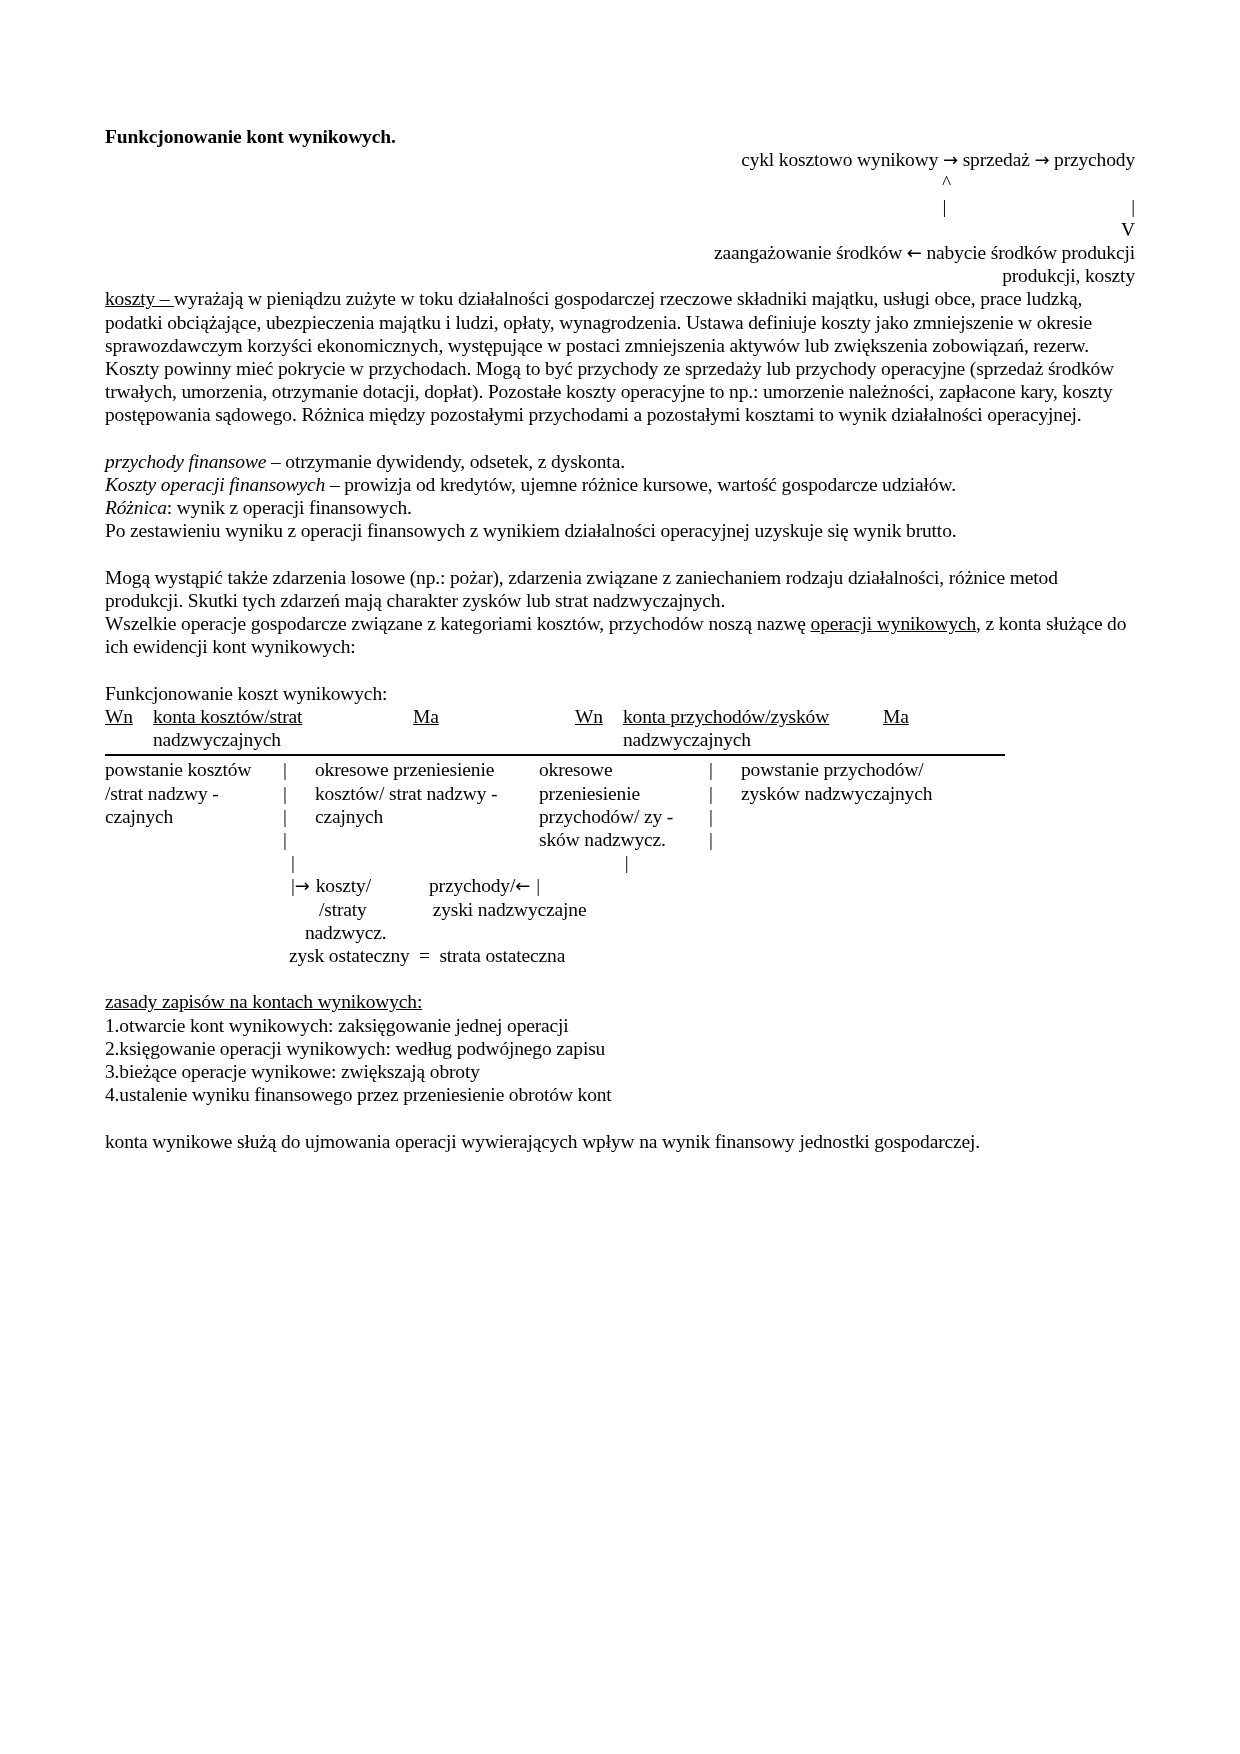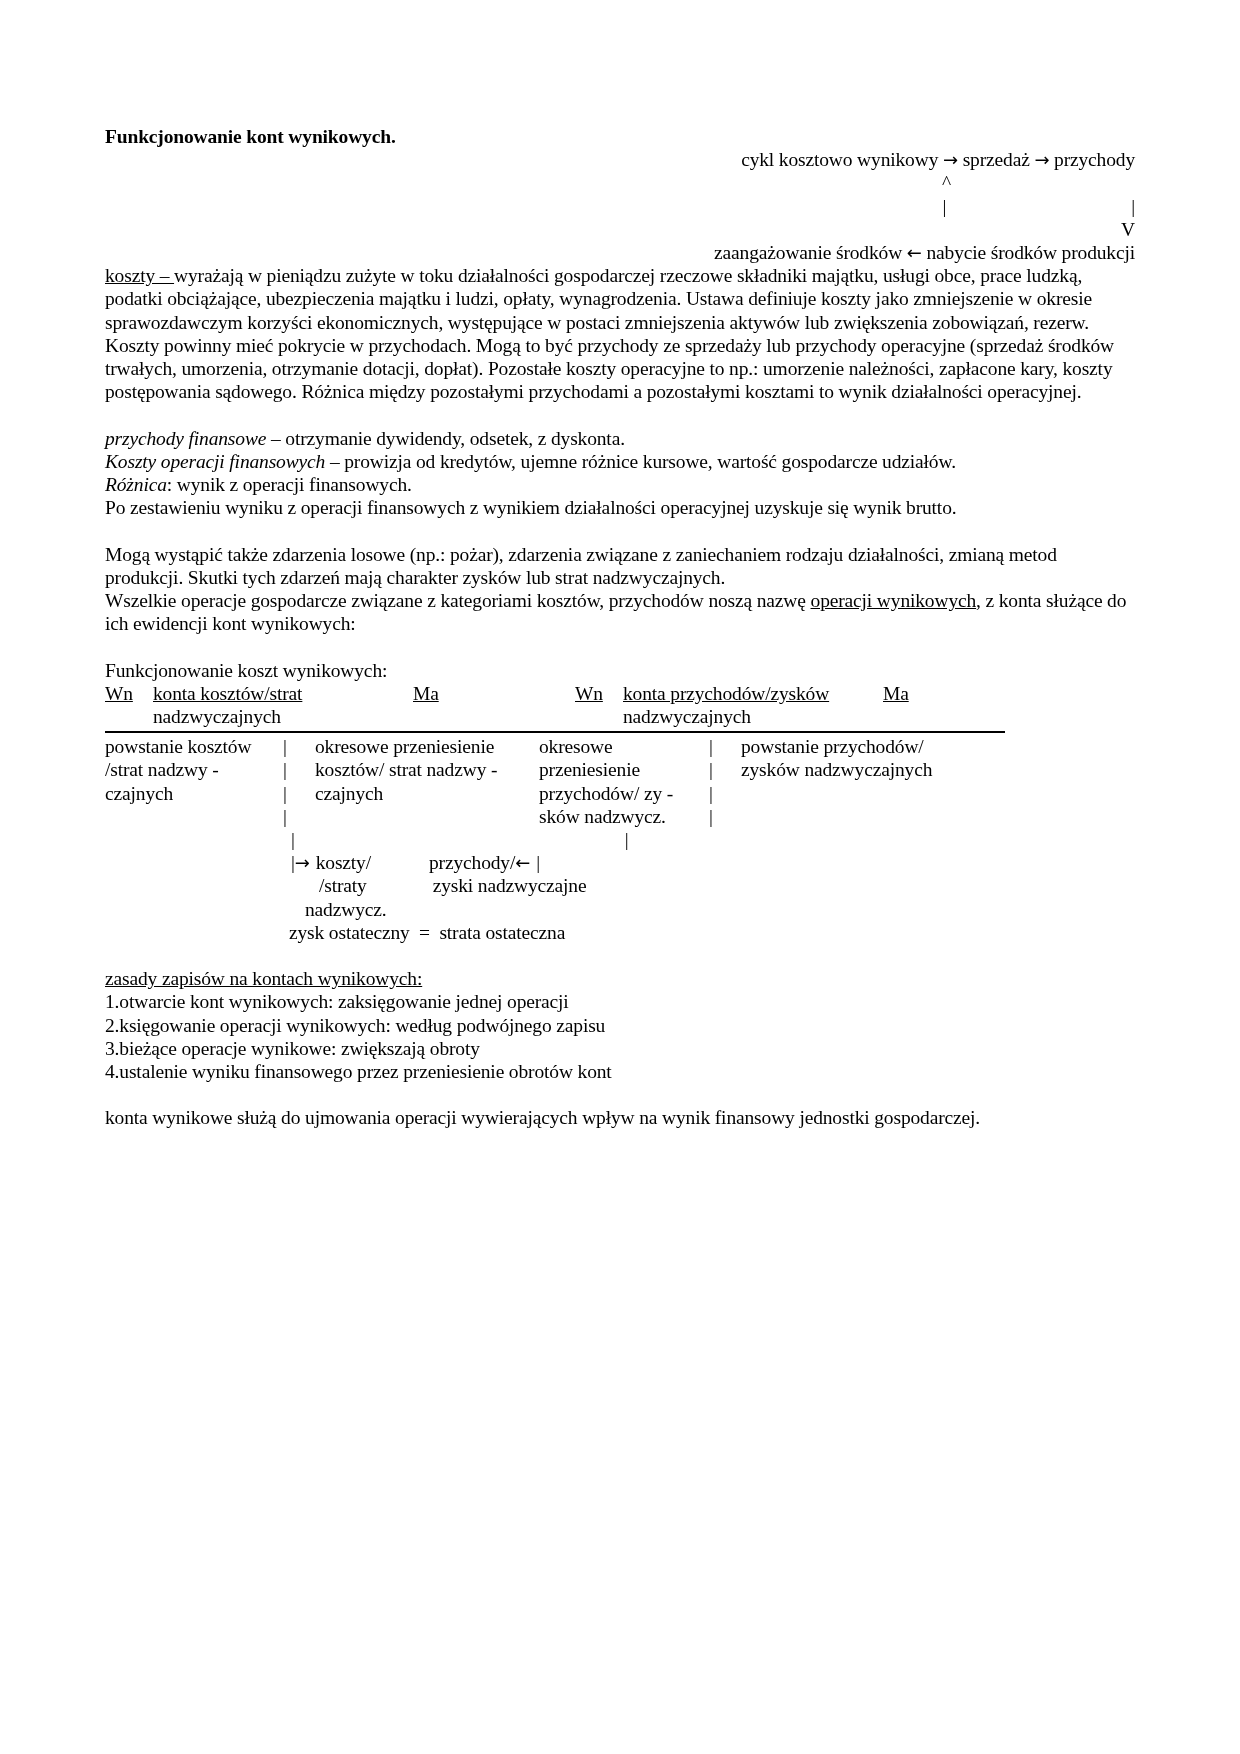--- a/index.html
+++ b/index.html
@@ -103,39 +103,40 @@
       <div class="cyc-row"><span>cykl kosztowo wynikowy </span><span class="arr">→</span><span> sprzedaż </span><span class="arr">→</span><span> przychody</span></div>
 
       <div class="cyc-row ind-1"><span>^</span><span style="display:inline-block;width:184px"></span></div>
 
       <div class="cyc-row ind-1"><span class="vbar">|</span><span style="display:inline-block;width:185px"></span><span class="vbar">|</span></div>
 
       <div class="cyc-row ind-1"><span style="display:inline-block;width:196px"></span><span>V</span></div>
 
       <div class="cyc-row ind-2"><span>zaangażowanie środków </span><span class="arr">←</span><span> nabycie środków produkcji</span></div>
 
+      <div class="cyc-row ind-3">produkcji, koszty</div>
     </div>
 
     <p class="para"><span class="u">koszty – </span><span>wyrażają w pieniądzu zużyte w toku działalności gospodarczej rzeczowe składniki majątku, usługi obce, prace ludzką, podatki obciążające, ubezpieczenia majątku i ludzi, opłaty, wynagrodzenia. Ustawa definiuje koszty jako zmniejszenie w okresie sprawozdawczym korzyści ekonomicznych, występujące w postaci zmniejszenia aktywów lub zwiększenia zobowiązań, rezerw.</span></p>
 
     <p class="para">Koszty powinny mieć pokrycie w przychodach. Mogą to być przychody ze sprzedaży lub przychody operacyjne (sprzedaż środków trwałych, umorzenia, otrzymanie dotacji, dopłat). Pozostałe koszty operacyjne to np.: umorzenie należności, zapłacone kary, koszty postępowania sądowego. Różnica między pozostałymi przychodami a pozostałymi kosztami to wynik działalności operacyjnej.</p>
 
     <div class="gap"></div>
 
     <p class="para"><span class="i">przychody finansowe – </span><span class="u"> </span><span>otrzymanie dywidendy, odsetek, z dyskonta.</span></p>
 
     <p class="para"><span class="i">Koszty operacji finansowych </span><span>– prowizja od kredytów, ujemne różnice kursowe, wartość gospodarcze udziałów.</span></p>
 
     <p class="para"><span class="i">Różnica</span><span>: wynik z operacji finansowych.</span></p>
 
     <p class="para">Po zestawieniu wyniku z operacji finansowych z wynikiem działalności operacyjnej uzyskuje się wynik brutto.</p>
 
     <div class="gap"></div>
 
-    <p class="para">Mogą wystąpić także zdarzenia losowe (np.: pożar), zdarzenia związane z zaniechaniem rodzaju działalności, zmianą metod produkcji. Skutki tych zdarzeń mają charakter zysków lub strat nadzwyczajnych.</p>
+    <p class="para">Mogą wystąpić także zdarzenia losowe (np.: pożar), zdarzenia związane z zaniechaniem rodzaju działalności, różnice metod produkcji. Skutki tych zdarzeń mają charakter zysków lub strat nadzwyczajnych.</p>
 
     <p class="para"><span>Wszelkie operacje gospodarcze związane z kategoriami kosztów, przychodów noszą nazwę </span><span class="u">operacji wynikowych</span><span>, z konta służące do ich ewidencji kont wynikowych:</span></p>
 
     <div class="gap"></div>
 
     <p class="para">Funkcjonowanie koszt wynikowych:</p>
 
     <div class="taccount">
 
       <div class="t-head-row">

